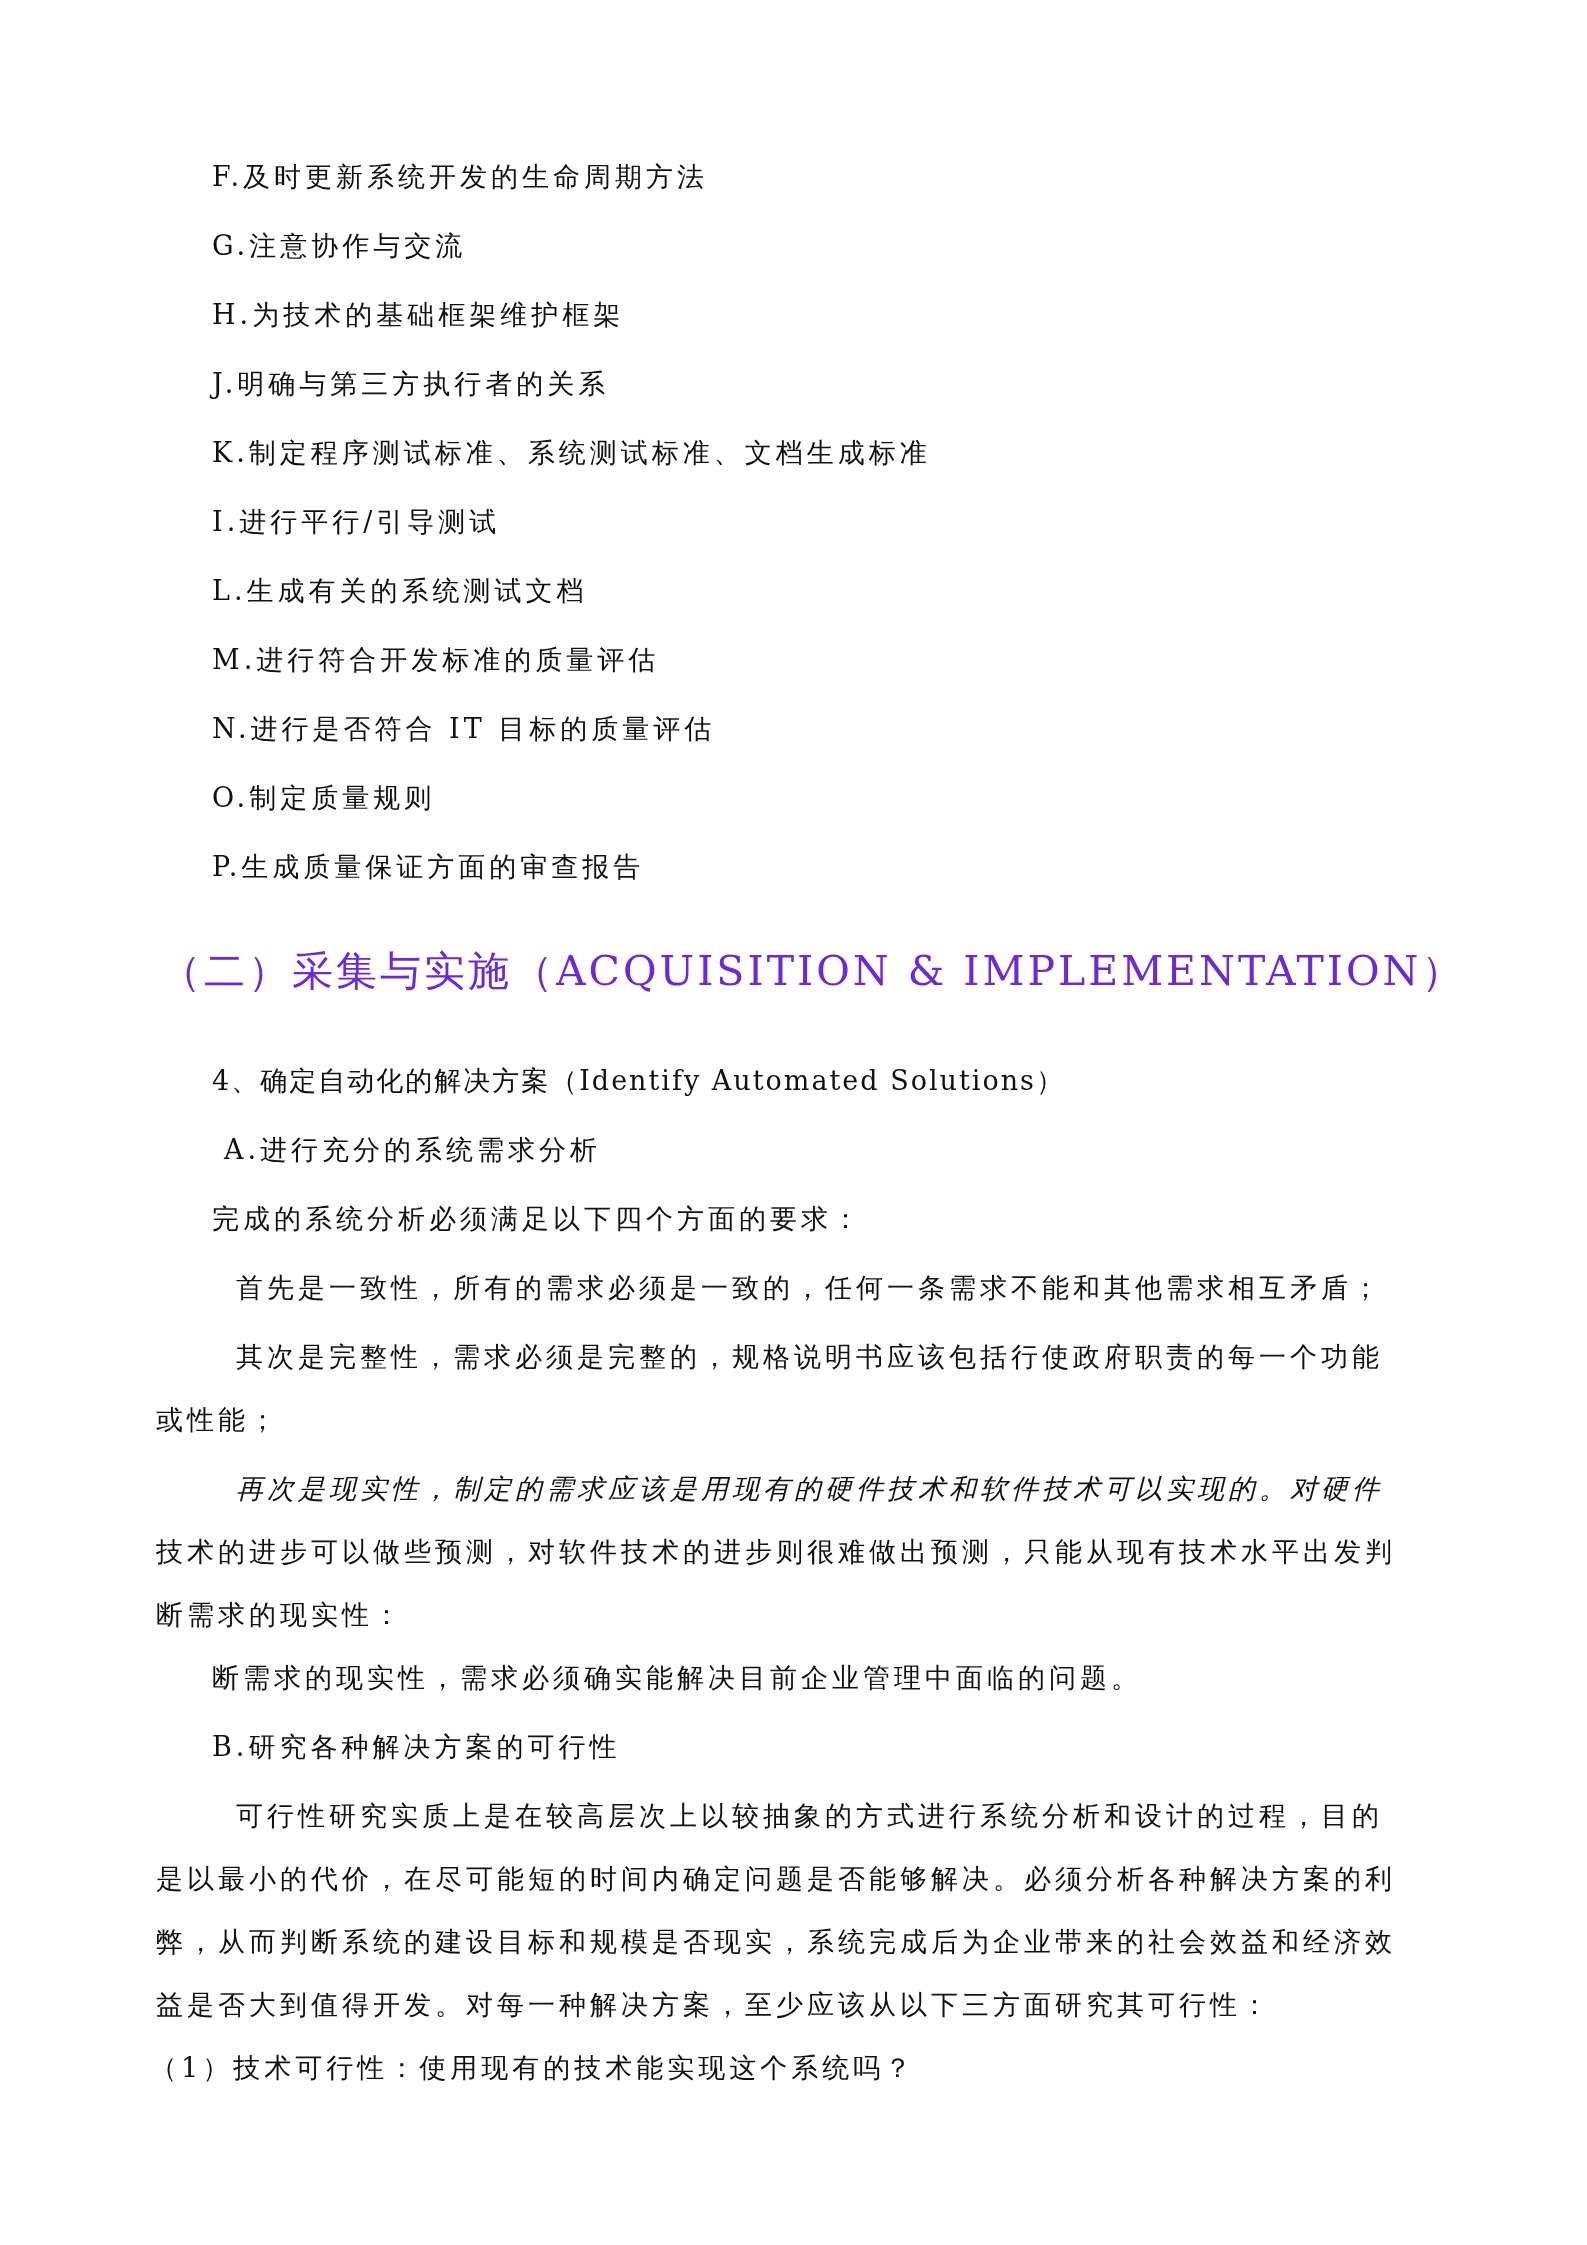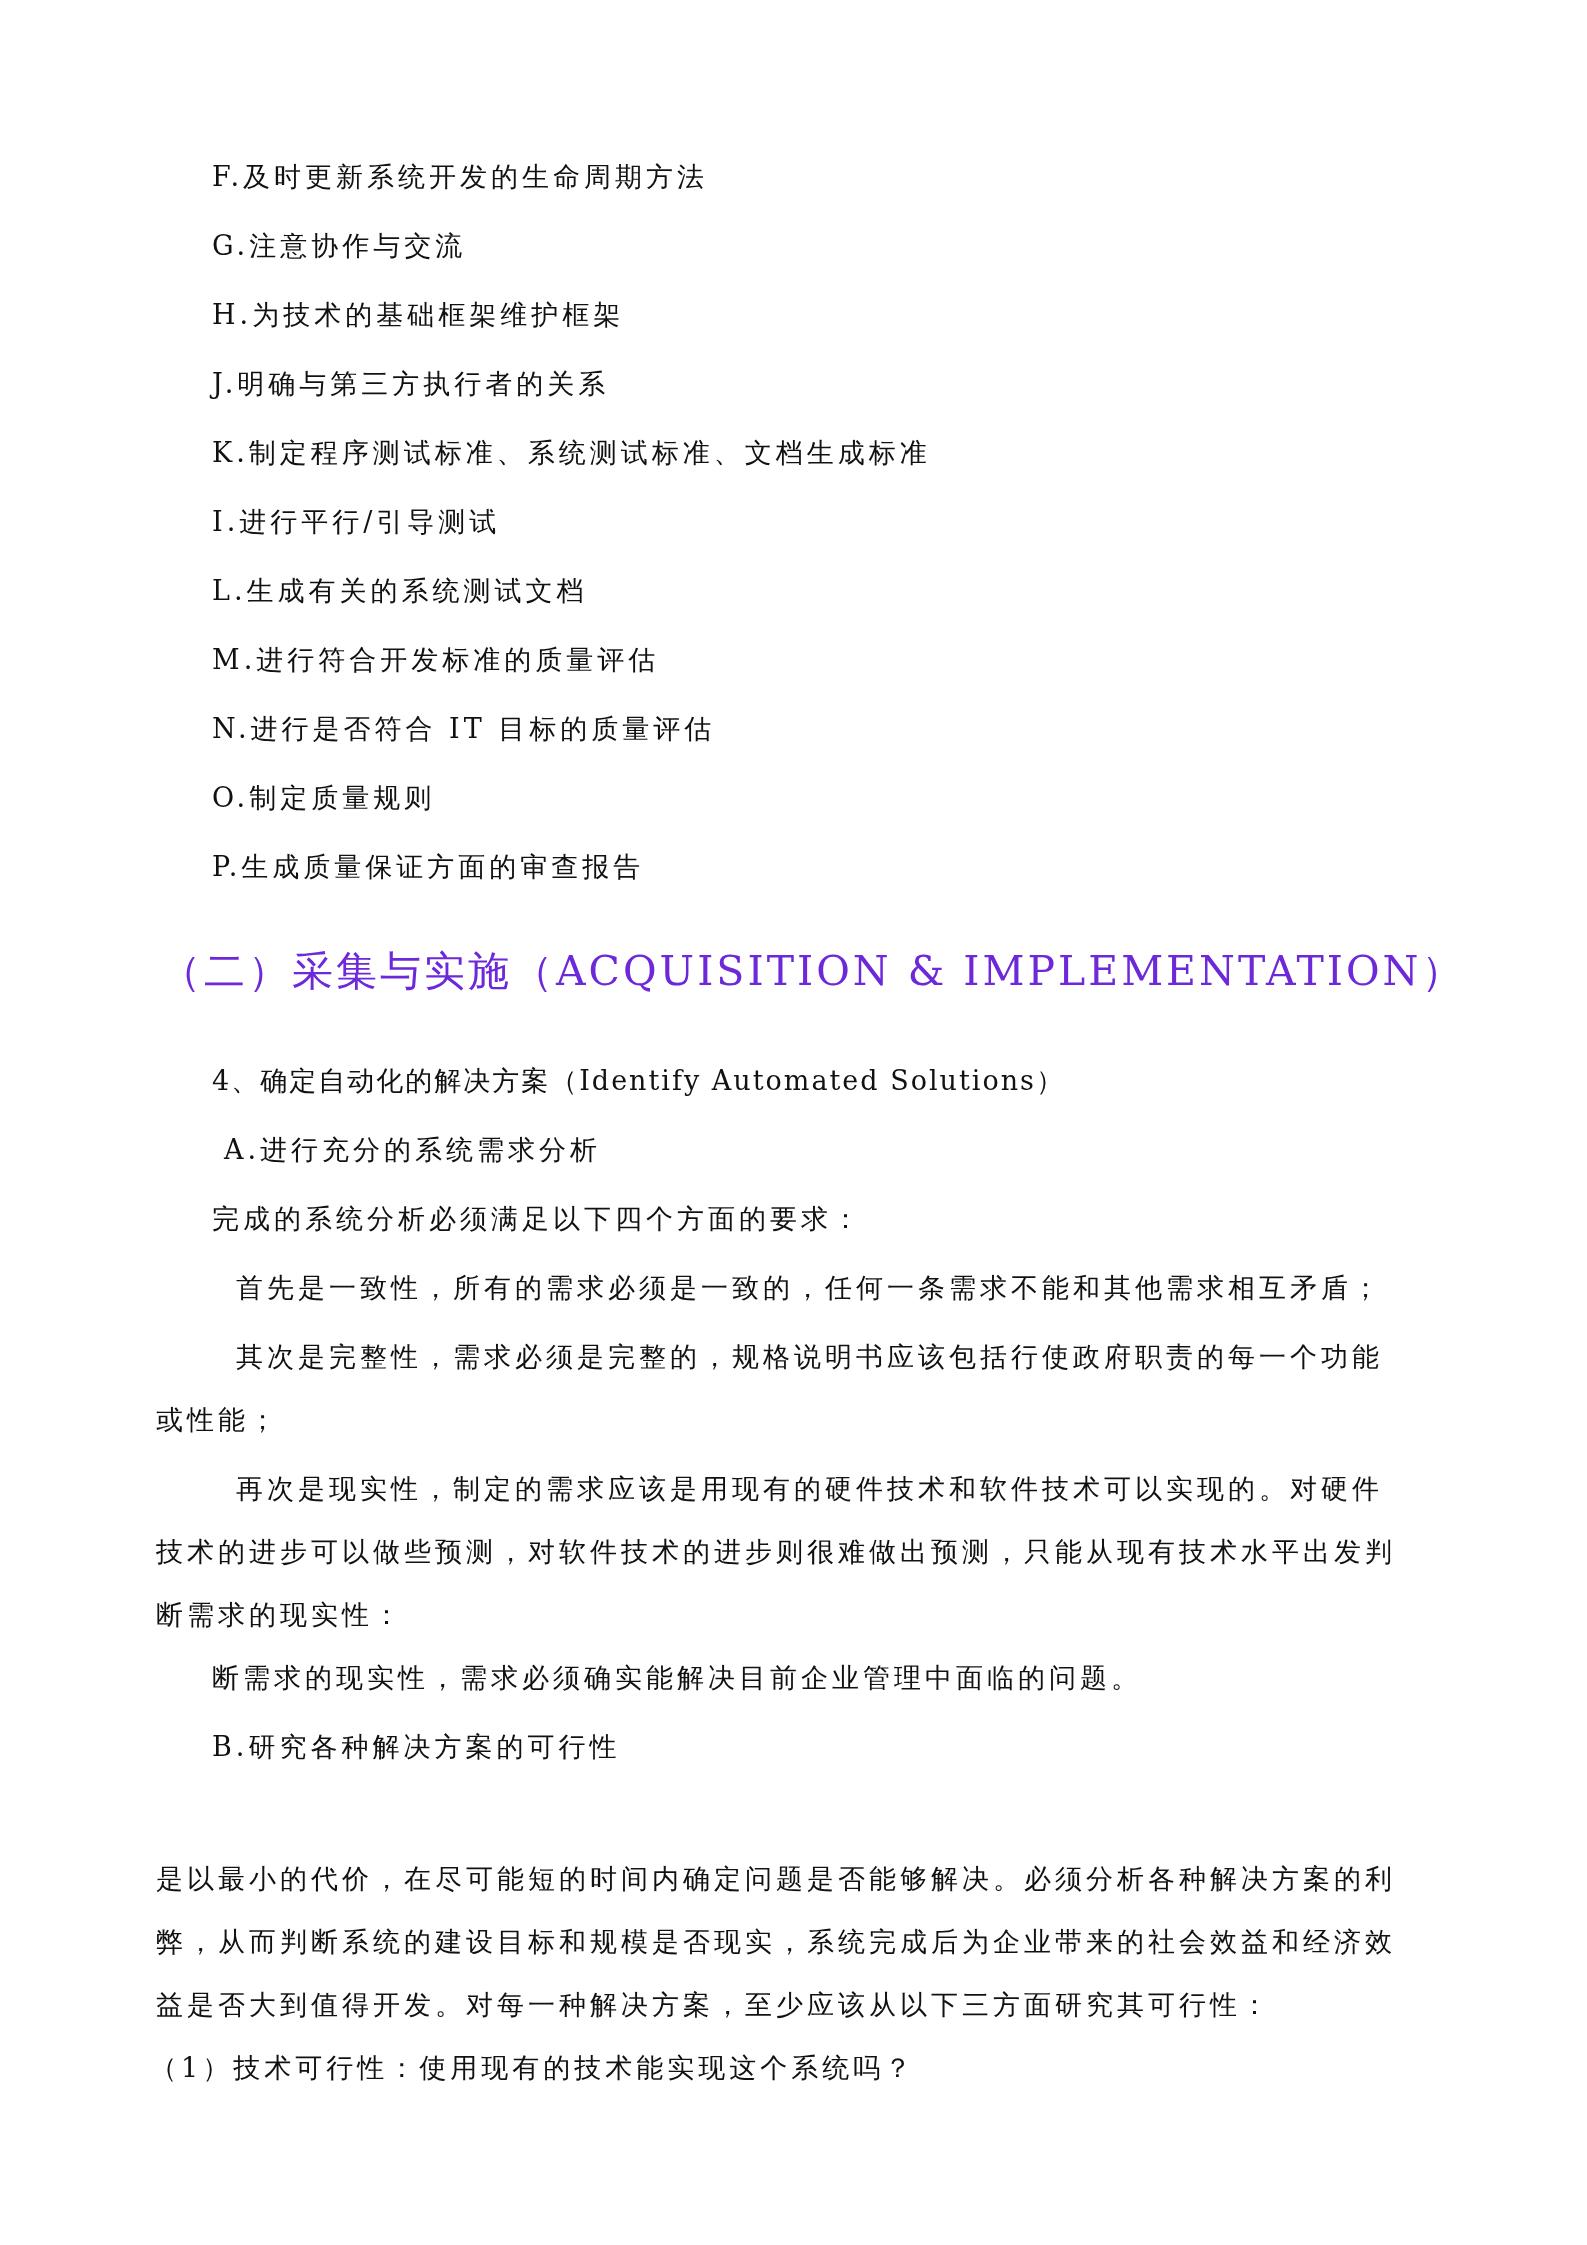--- a/index.html
+++ b/index.html
@@ -33,27 +33,28 @@
   <div class="line sub" style="left:212px; top:1064px;">4、确定自动化的解决方案（Identify Automated Solutions）</div>
 
   <div class="line" style="left:224px; top:1133px;">A.进行充分的系统需求分析</div>
   <div class="line" style="left:212px; top:1202px;">完成的系统分析必须满足以下四个方面的要求：</div>
 
   <div class="line" style="left:236px; top:1271px;">首先是一致性，所有的需求必须是一致的，任何一条需求不能和其他需求相互矛盾；</div>
 
   <div class="line" style="left:236px; top:1340px;">其次是完整性，需求必须是完整的，规格说明书应该包括行使政府职责的每一个功能</div>
   <div class="line" style="left:156px; top:1403px;">或性能；</div>
 
-  <div class="line" style="left:236px; top:1472px;">再次是现实性，制定的需求应该是用现有的硬件技术和软件技术可以实现的。对硬件</div>
+  <div class="line" style="left:236px; top:1472px;font-style:italic;">再次是现实性，制定的需求应该是用现有的硬件技术和软件技术可以实现的。对硬件</div>
   <div class="line" style="left:156px; top:1535px;">技术的进步可以做些预测，对软件技术的进步则很难做出预测，只能从现有技术水平出发判</div>
   <div class="line" style="left:156px; top:1598px;">断需求的现实性：</div>
 
   <div class="line" style="left:212px; top:1661px;">断需求的现实性，需求必须确实能解决目前企业管理中面临的问题。</div>
 
   <div class="line" style="left:212px; top:1730px;">B.研究各种解决方案的可行性</div>
 
+  <div class="line" style="left:236px; top:1799px;">可行性研究实质上是在较高层次上以较抽象的方式进行系统分析和设计的过程，目的</div>
   <div class="line" style="left:156px; top:1862px;">是以最小的代价，在尽可能短的时间内确定问题是否能够解决。必须分析各种解决方案的利</div>
   <div class="line" style="left:156px; top:1925px;">弊，从而判断系统的建设目标和规模是否现实，系统完成后为企业带来的社会效益和经济效</div>
   <div class="line" style="left:156px; top:1988px;">益是否大到值得开发。对每一种解决方案，至少应该从以下三方面研究其可行性：</div>
 
   <div class="line" style="left:150px; top:2051px;">（1）技术可行性：使用现有的技术能实现这个系统吗？</div>
 
 </div>
 
 </body></html>

